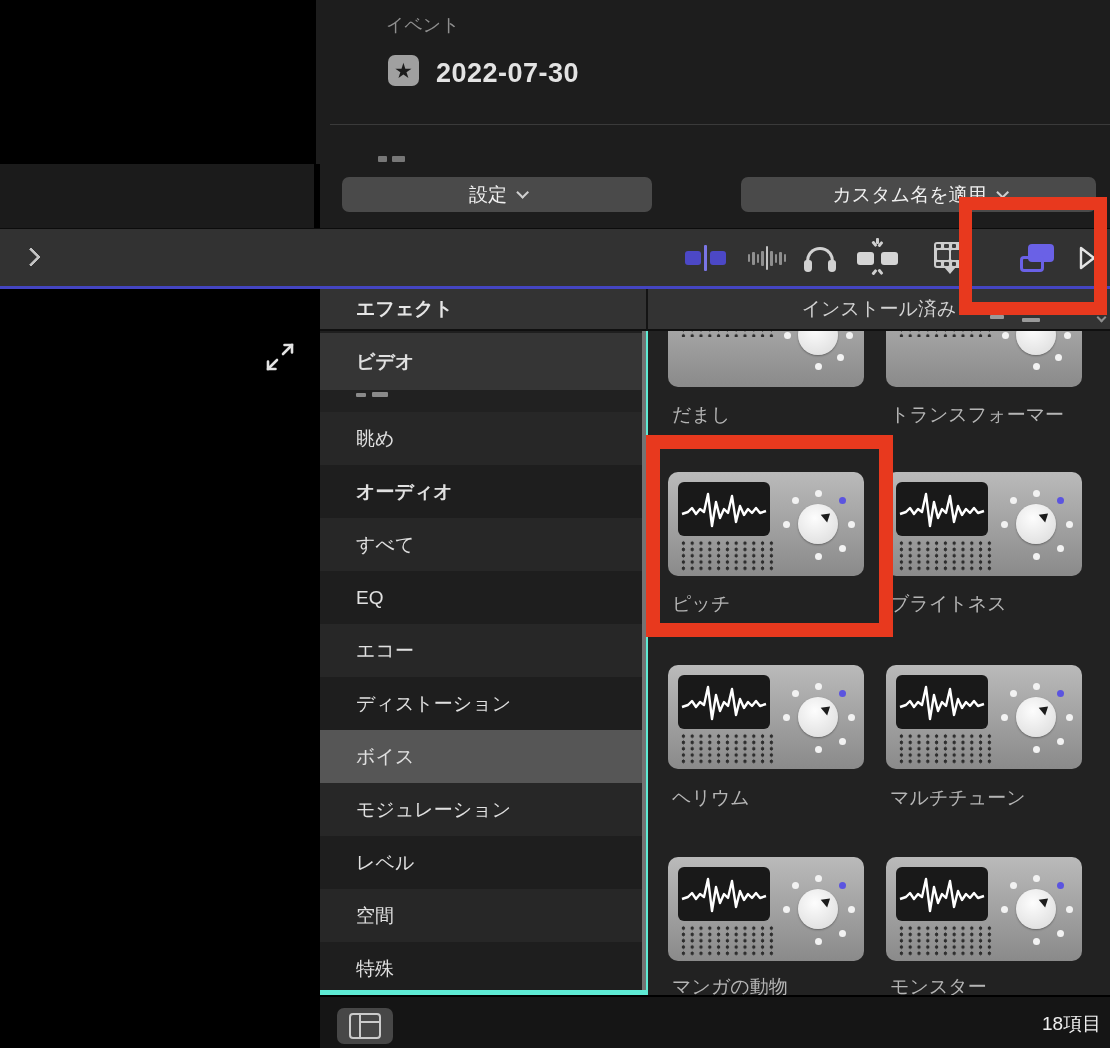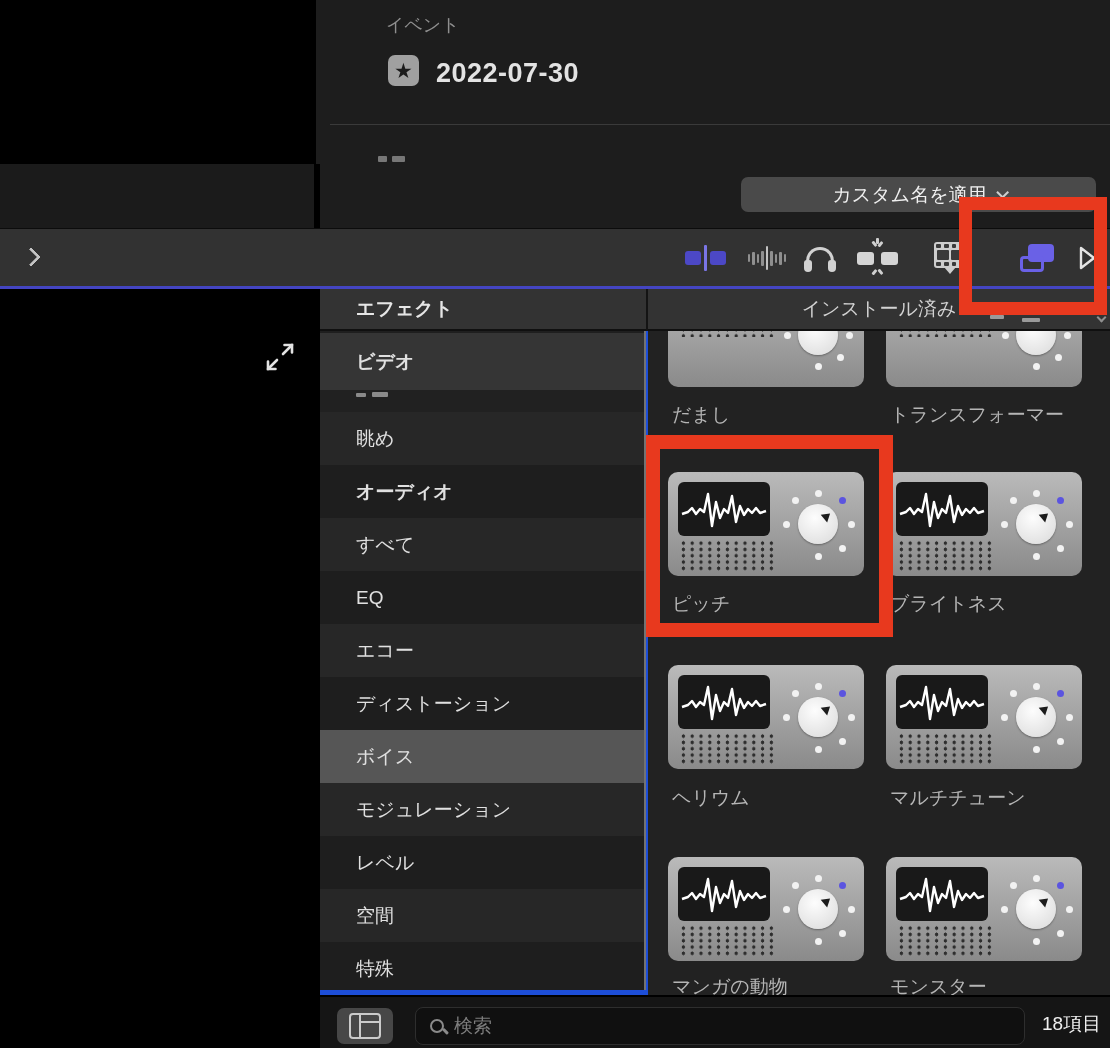--- a/index.html
+++ b/index.html
@@ -76,31 +76,31 @@
 
   
   #timeline { left:0; top:289px; width:314px; height:759px; background:#1e1f21; overflow:hidden; }
   #tl-band2 { left:0; top:231px; width:314px; height:113px; background:#151515; }
   #tl-band3 { left:0; top:344px; width:314px; height:415px; background:#1e1e1e; }
   #tl-tick { left:215px; top:7px; width:2px; height:25px; background:#8c8c8c; }
   #timecode { left:228px; top:10px; font-size:17px; color:#989898; font-family:"DejaVu Sans Mono", monospace; white-space:nowrap; }
   .vblack { position:absolute; left:314px; width:6px; background:#000; }
 
   
-  #browser { left:320px; top:289px; width:790px; height:759px; background:#1d4ed8; }
+  #browser { left:320px; top:289px; width:790px; height:759px; background:#5eead4; }
   .bheader { position:absolute; top:0; height:42px; background:#333;
     border-bottom:2px solid #101010; color:#e6e6e6; font-size:19px; display:flex; align-items:center; }
   #fx-header { left:0; width:326px; padding-left:36px; font-weight:600; }
   #installed-header { left:328px; width:462px; justify-content:center; color:#d2d2d2; }
   #hdr-divider { left:326px; top:0; width:2px; height:42px; background:#141414; }
   #installed-chev { left:778px; top:25px; width:7px; height:7px; border-right:2px solid #909090;
     border-bottom:2px solid #909090; transform:rotate(45deg); }
 
   
-  #sidebar { left:0; top:42px; width:326px; height:659px; background:#1f1f1f; border-right:2px solid #737373; overflow:hidden; }
+  #sidebar { left:0; top:42px; width:326px; height:659px; background:#1f1f1f; border-right:4px solid #737373; overflow:hidden; }
   .srow { position:absolute; left:0; width:324px; height:53px; display:flex; align-items:center;
     padding-left:36px; font-size:19px; color:#e0e0e0; }
   .srow.hdr { font-weight:700; }
   .srow.sel { background:#565656; }
   .srow.lt { background:#272727; } .srow.dk { background:#1e1e1e; }
   #row-video { top:2px; height:57px; background:#353535; }
   #scroll-frag-row { top:59px; height:22px; background:#212121; }
 
   
   #grid { left:328px; top:42px; width:462px; height:664px; background:#222; overflow:hidden; }
@@ -162,20 +162,24 @@
     <svg id="expand-icon" class="abs" viewBox="0 0 32 32">
       <g stroke="#e2e2e2" stroke-width="2.6" fill="none" stroke-linecap="round">
         <path d="M19 13 L28 4"></path>
           <path d="M20.5 4 H28 V11.5"></path>
         <path d="M13 19 L4 28"></path>
           <path d="M4 20.5 V28 H11.5"></path>
       </g>
     </svg>
   </div>
   <div id="btnrow" class="abs">
+    <div id="settings-btn" class="gbtn">
+      <span>設定</span>
+      <span class="chev"></span>
+    </div>
     <div id="apply-btn" class="gbtn">
       <span>カスタム名を適用</span>
       <span class="chev"></span>
     </div>
   </div>
 
   <div id="toolbar" class="abs">
     <div id="tb-chevron" class="abs"></div>
 
     <div id="ic-clips" class="tbicon">
@@ -450,26 +454,20 @@
       <div class="tlabel" style="left:242px; top:643px;">モンスター</div>
     </div>
 
     <div id="bottombar" style="position:absolute; left:0; top:706px; width:790px; height:53px;">
       <div id="toggle-btn" class="abs">
         <div id="toggle-icon">
             <span class="v"></span>
             <span class="h"></span>
           </div>
       </div>
-      <div id="search-field" class="abs">
-        <span id="mag">
-            <span class="handle"></span>
-          </span>
-        <input id="search-input" type="text" value="" placeholder="検索" style="">
-      </div>
       <div id="item-count" class="abs">18項目</div>
     </div>
   </div>
 
   <div id="redbox-toolbar" class="redbox"></div>
   <div id="redbox-pitch" class="redbox"></div>
 
 </div>
 
 </body></html>

